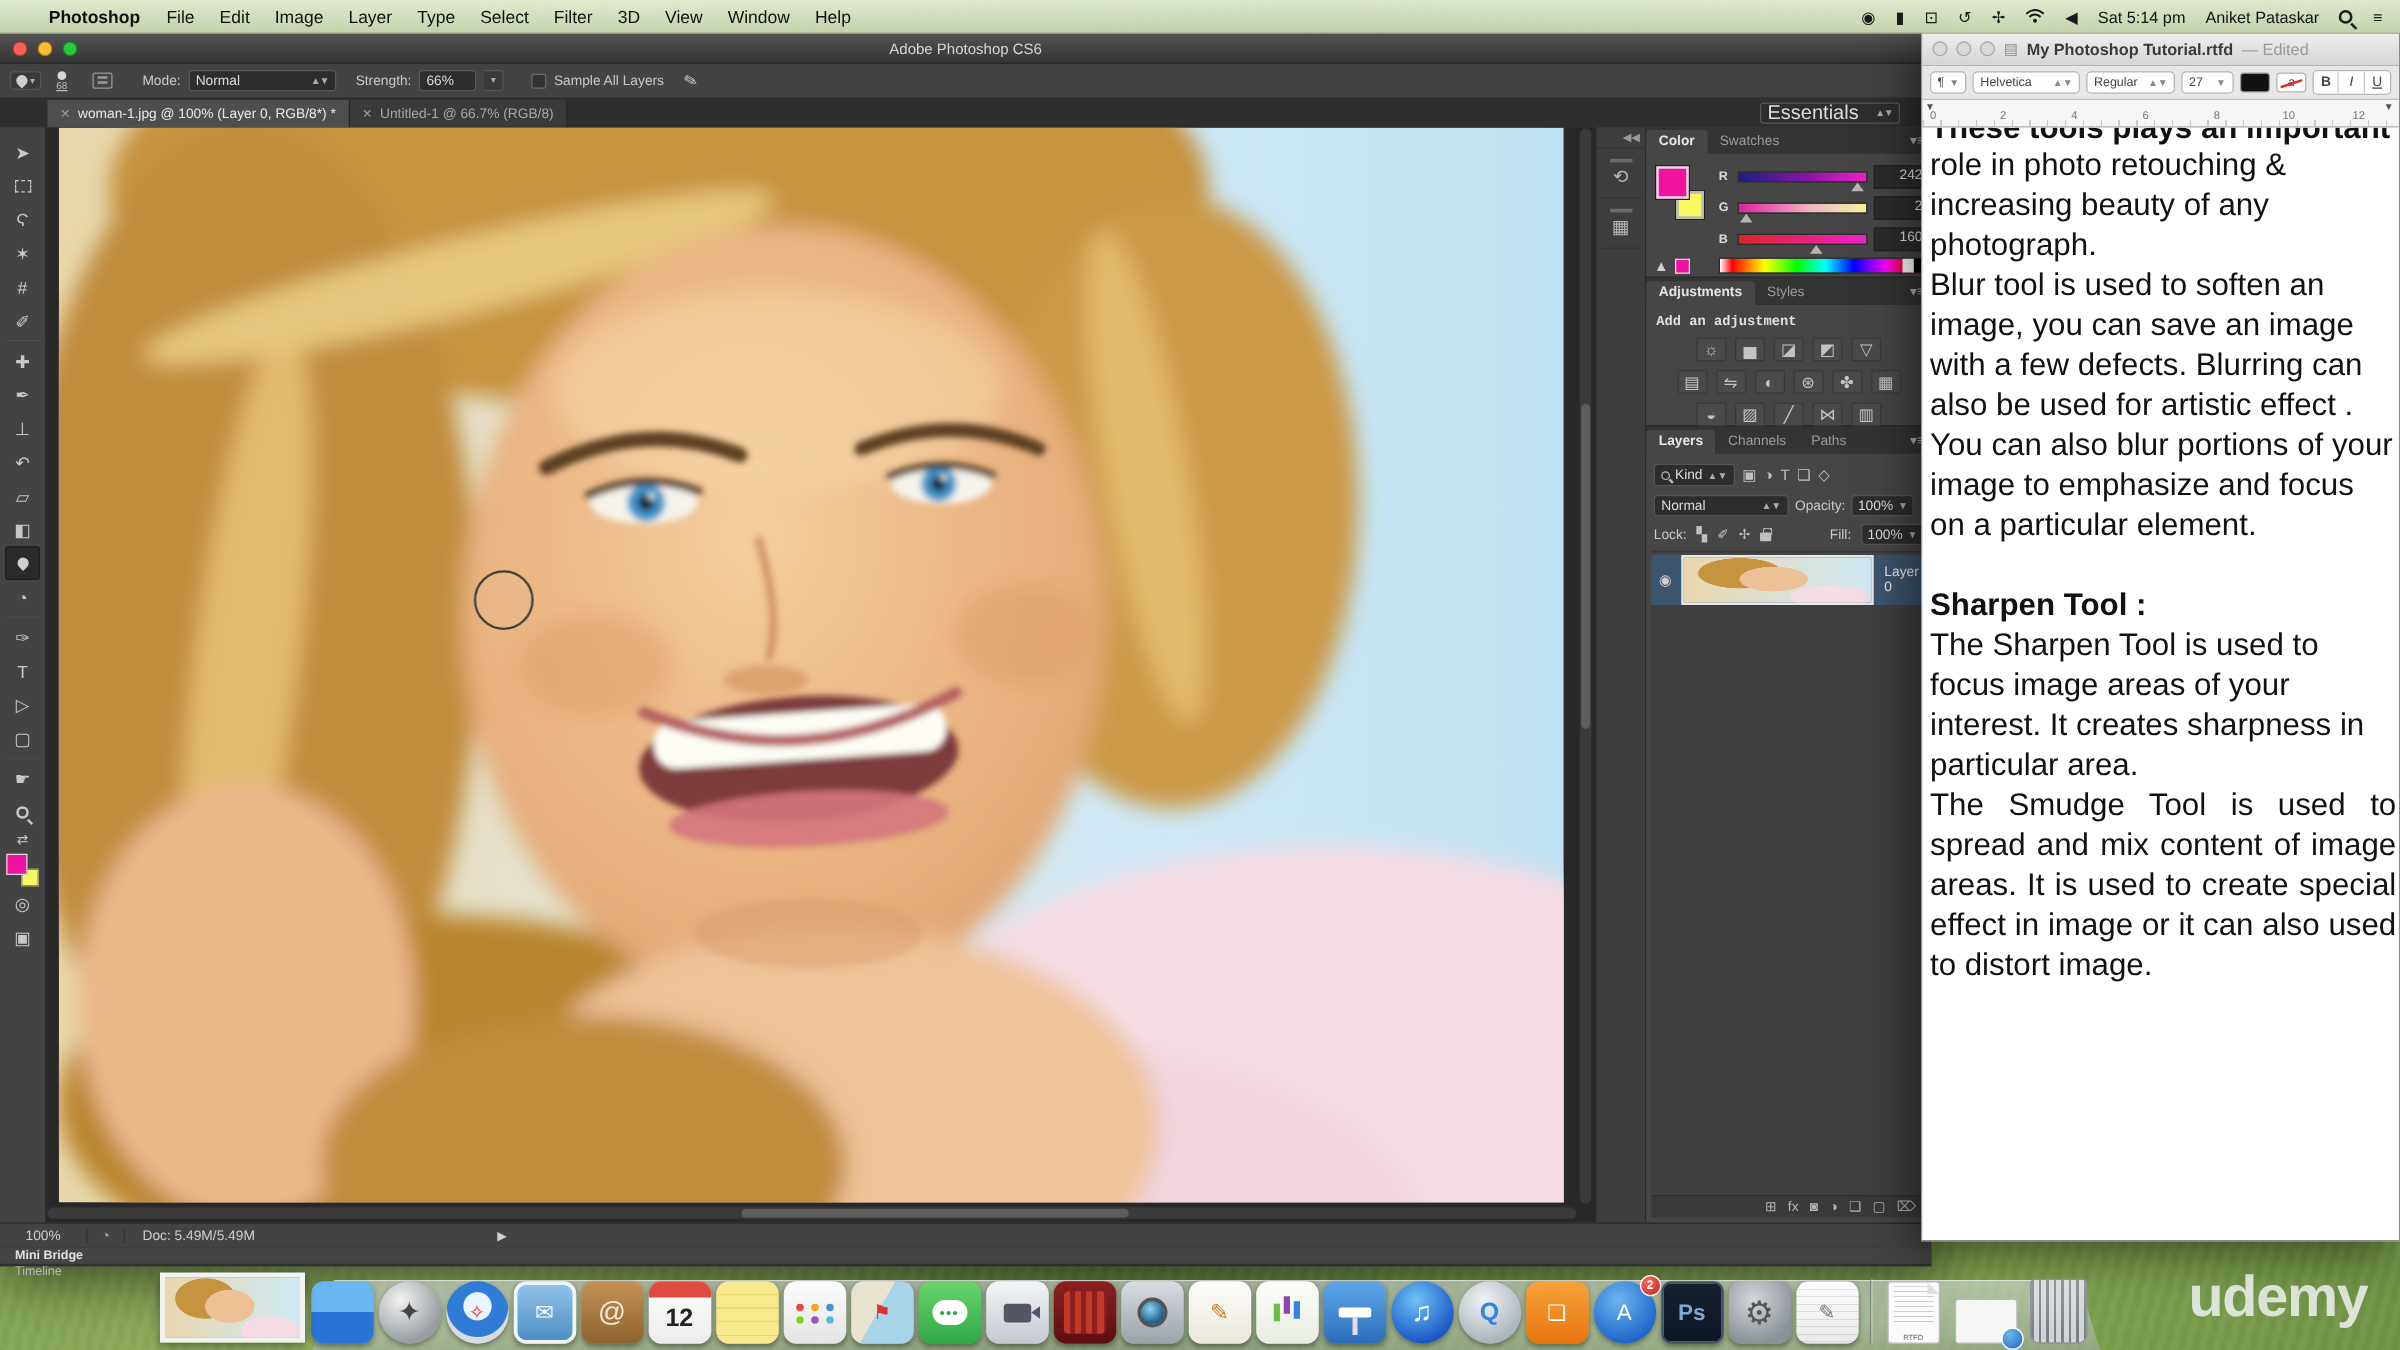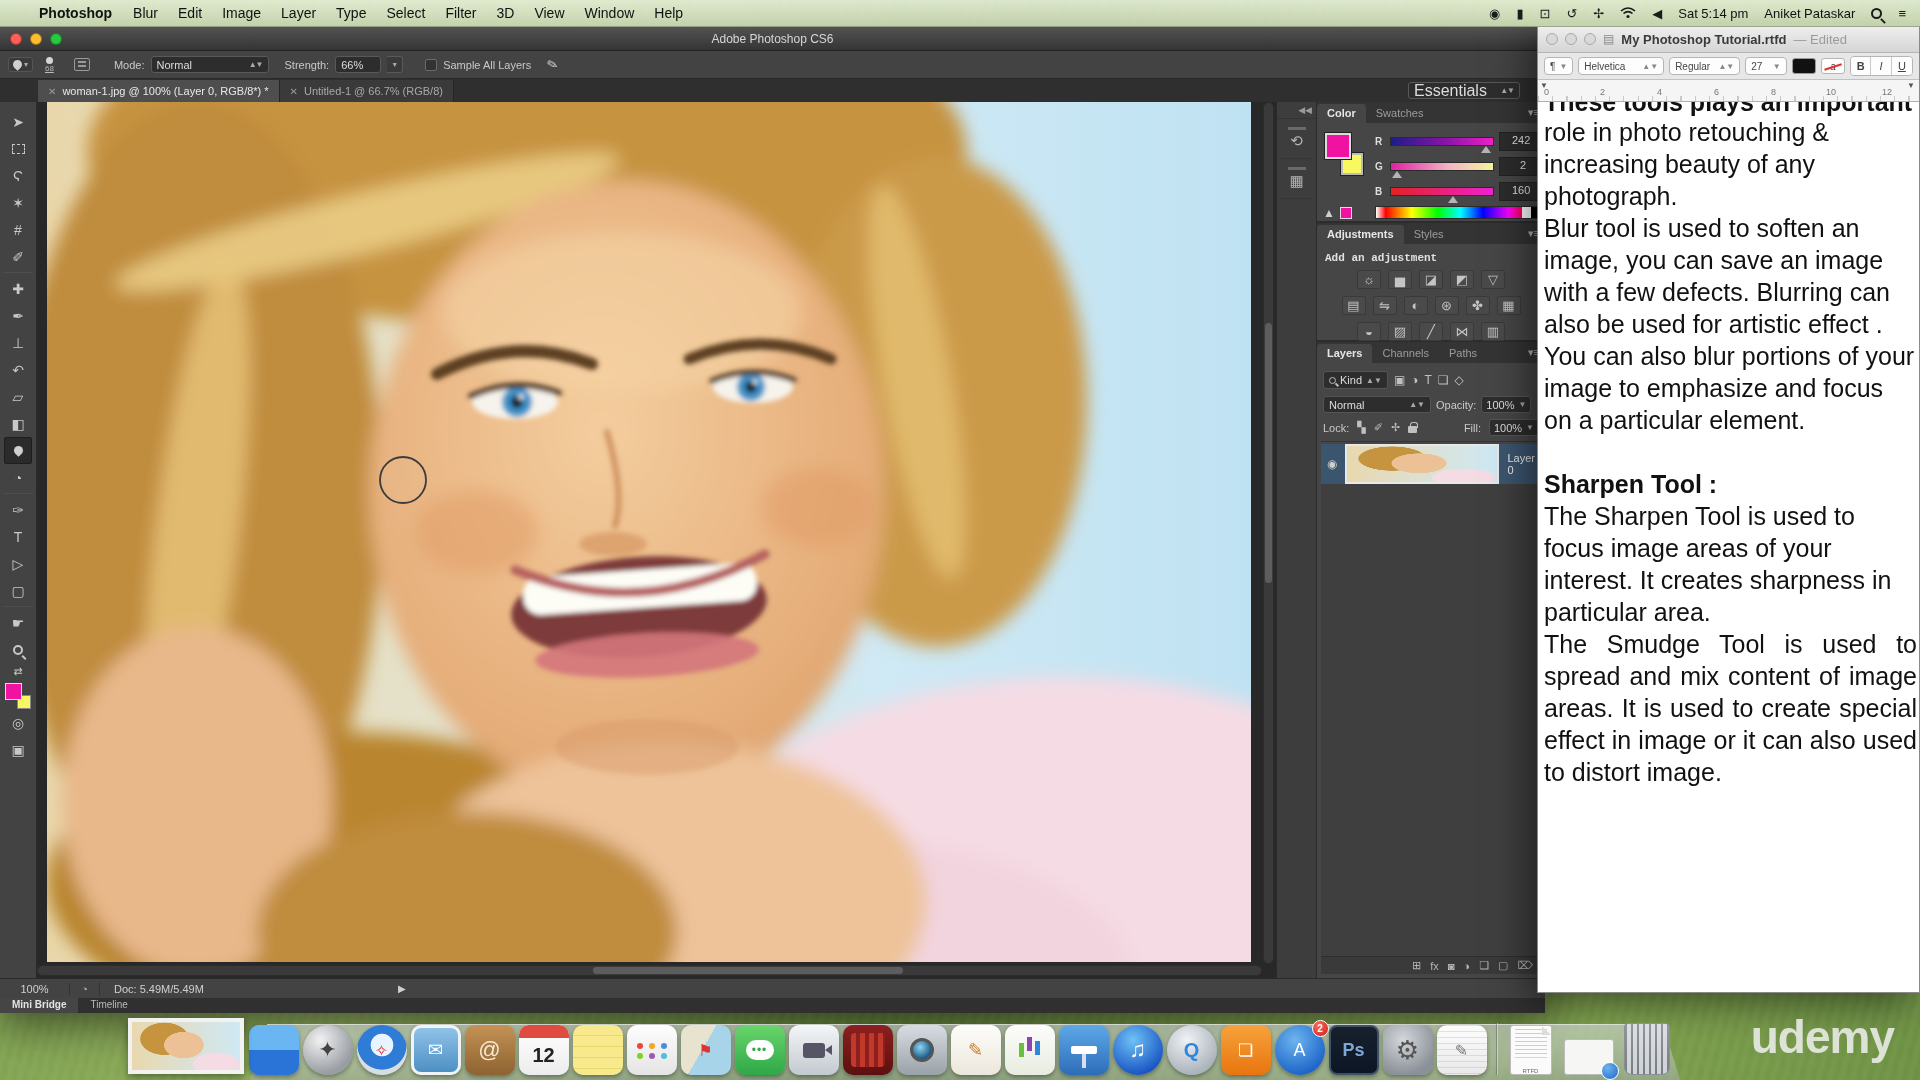--- a/index.html
+++ b/index.html
@@ -101,21 +101,21 @@
 
   
   .swatch-pair { position:absolute; left:8px; top:10px; width:40px; height:44px; }
   .swatch-fg { position:absolute; left:0; top:0; width:26px; height:26px; border:2px solid #dcdcdc; box-shadow:0 0 0 1px #222; }
   .swatch-bg { position:absolute; left:16px; top:20px; width:22px; height:22px; border:2px solid #bbb; box-shadow:0 0 0 1px #222; }
   .chan-rows { margin-left:52px; }
   .chan-row { display:flex; align-items:center; gap:5px; height:25px; }
   .chan-label { width:10px; color:#ddd; font-size:10px; font-weight:bold; }
   .chan-track { position:relative; flex:1; height:9px; border:1px solid #2b2b2b; }
   .chan-thumb { position:absolute; top:8px; width:0; height:0; border-left:5px solid transparent; border-right:5px solid transparent; border-bottom:7px solid #b5b5b5; }
-  .chan-val { width:40px; height:19px; background:#2c2c2c; border:1px solid #222; color:#e2e2e2; font-size:11px; text-align:right; padding:1px 12px; }
+  .chan-val { width:40px; height:19px; background:#2c2c2c; border:1px solid #222; color:#e2e2e2; font-size:11px; text-align:right; padding:1px 0; }
   .track-r { background:linear-gradient(to right,#1d1d86,#8a14a8 55%,#f021c8); }
   .track-g { background:linear-gradient(to right,#e020a2,#efb3c4 55%,#f7f49e); }
   .track-b { background:linear-gradient(to right,#e02222,#f022d2); }
   .gamut { position:absolute; left:10px; bottom:22px; display:flex; gap:5px; align-items:center; }
   .gamut .tri { color:#cfcfcf; font-size:12px; }
   .gamut .sq { width:12px; height:12px; background:#f012a0; border:1px solid #ddd; }
   .spectrum { margin-top:8px; height:13px; position:relative; border:1px solid #2b2b2b;
     background:linear-gradient(to right,#fff 0,#f00 6%,#ff0 22%,#0f0 38%,#0ff 52%,#00f 66%,#f0f 82%,#f00 94%); }
   .spectrum::after { content:""; position:absolute; right:0; top:0; bottom:0; width:7px; background:#000; }
   .spectrum::before { content:""; position:absolute; right:7px; top:0; bottom:0; width:9px; background:#fff; z-index:1; }
@@ -144,21 +144,21 @@
   .layer-name { color:#ececec; font-size:11px; }
   .layers-fill { flex:1; background:#3f3f3f; }
   .layers-footer { height:18px; background:#3a3a3a; border-top:1px solid #2d2d2d; display:flex; align-items:center; justify-content:flex-end; gap:9px; padding:0 8px; color:#b5b5b5; font-size:11px; }
 
   
   .ps-status { position:absolute; left:0; right:0; bottom:15px; height:20px; background:#434343; border-top:1px solid #2a2a2a; display:flex; align-items:center; color:#d0d0d0; font-size:11px; }
   .ps-status .zoom { width:70px; text-align:center; border-right:1px solid #333; }
   .ps-status .disc { width:30px; text-align:center; color:#aaa; border-right:1px solid #333; }
   .ps-status .doc { padding:0 14px; }
   .ps-status .arrow { color:#cfcfcf; margin-left:180px; font-size:10px; }
-  .ps-bottombar { position:absolute; left:0; right:0; bottom:0; height:15px; background:#303030; display:flex; font-size:10px; }
+  .ps-bottombar { position:absolute; left:0; right:0; bottom:0; height:15px; background:#303030; display:flex; font-size:10px;flex-direction:column; }
   .pb-tab { padding:1px 12px; color:#b9b9b9; }
   .pb-tab.active { background:#454545; color:#e3e3e3; font-weight:bold; }
 
   
   .te-window { position:absolute; left:1537px; top:25px; width:383px; height:968px; z-index:20; background:#fff;
     border:1px solid #8a8a8a; box-shadow:-8px 10px 36px rgba(0,0,0,.5); display:flex; flex-direction:column; }
   .te-titlebar { height:27px; background:linear-gradient(#efefef,#d5d5d5); border-bottom:1px solid #b5b5b5;
     display:flex; align-items:center; padding:0 8px; gap:7px; }
   .tl-hollow { width:12px; height:12px; border-radius:50%; background:#d9d9d9; border:1px solid #a8a8a8; }
   .te-docico { font-size:12px; color:#888; }
@@ -249,21 +249,21 @@
 </head>
 <body>
 
 <div class="stage">
   <div class="wallpaper"></div>
 
   <div class="menubar">
     <div class="mb-left">
       <span class="mb-apple"></span>
       <span class="mb-item bold">Photoshop</span>
-      <span class="mb-item">Blur</span>
+      <span class="mb-item">File</span>
       <span class="mb-item">Edit</span>
       <span class="mb-item">Image</span>
       <span class="mb-item">Layer</span>
       <span class="mb-item">Type</span>
       <span class="mb-item">Select</span>
       <span class="mb-item">Filter</span>
       <span class="mb-item">3D</span>
       <span class="mb-item">View</span>
       <span class="mb-item">Window</span>
       <span class="mb-item">Help</span>

